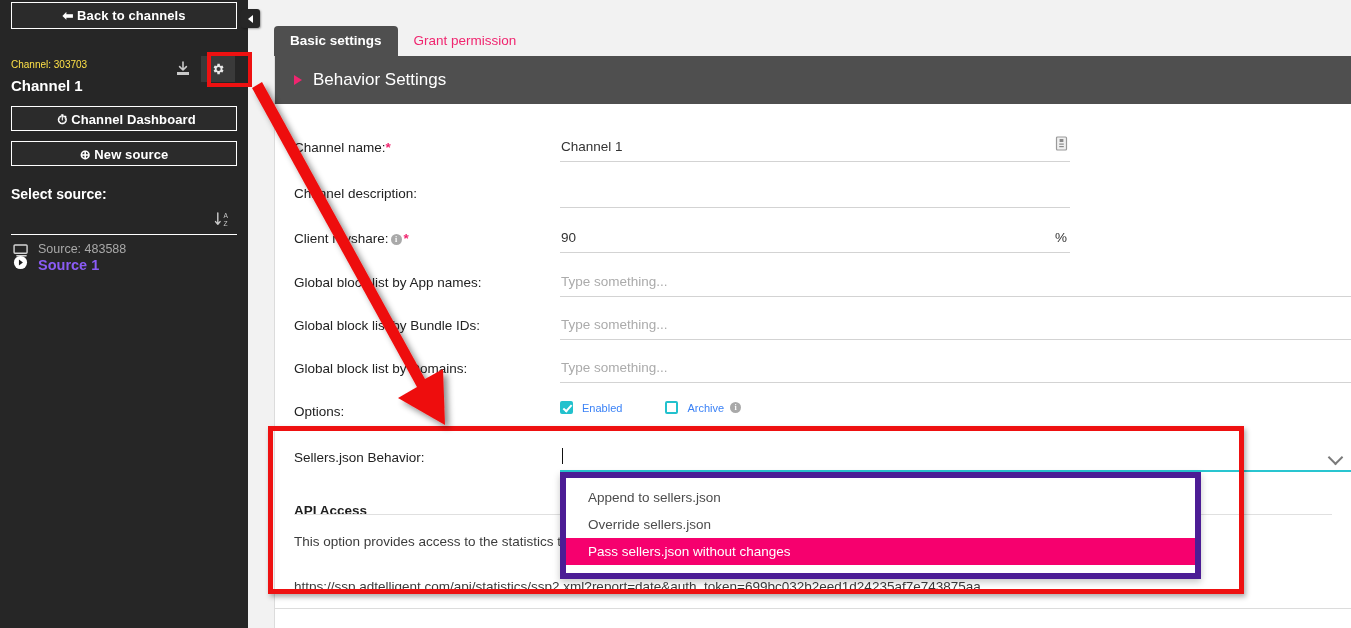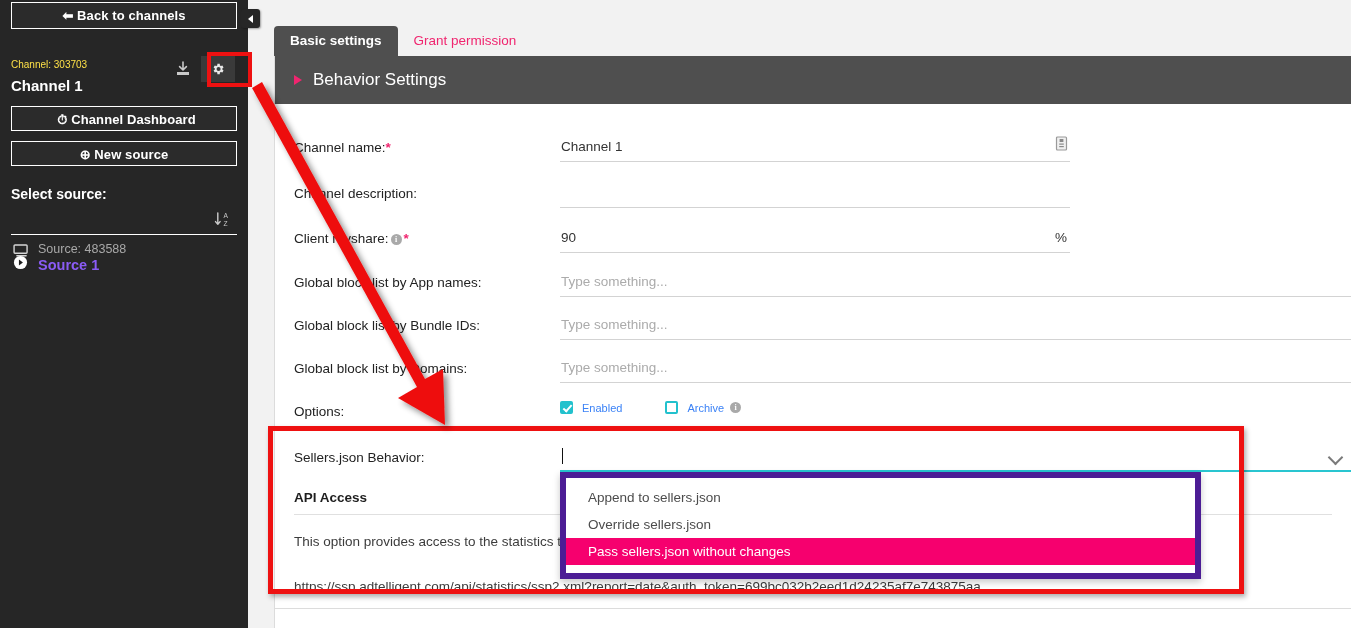--- a/index.html
+++ b/index.html
@@ -160,21 +160,21 @@
     background:#ffffff;border:6px solid #4c1d95;
     box-shadow:0 3px 7px rgba(0,0,0,.22);
     padding:6px 0 8px 0;box-sizing:border-box;z-index:20;
   }
   .opt{
     font-size:13.5px;color:#4c4c4c;padding:5px 0 5px 22px;cursor:pointer;line-height:17px;
   }
   .opt.sel{background:#f6006e;color:#ffffff;}
 
   .api-ttl{
-    position:absolute;left:19px;top:0;font-size:13.5px;font-weight:bold;color:#1e1e1e;
+    position:absolute;left:19px;top:13px;font-size:13.5px;font-weight:bold;color:#1e1e1e;
   }
   .api-rule{
     position:absolute;left:19px;right:19px;top:24px;border-top:1px solid #e0e0e0;
   }
   .api-desc{
     position:absolute;left:19px;top:0;font-size:13.5px;color:#3c3c3c;
   }
   .api-url{
     position:absolute;left:19px;top:0;font-size:13.5px;color:#3c3c3c;white-space:nowrap;
   }

